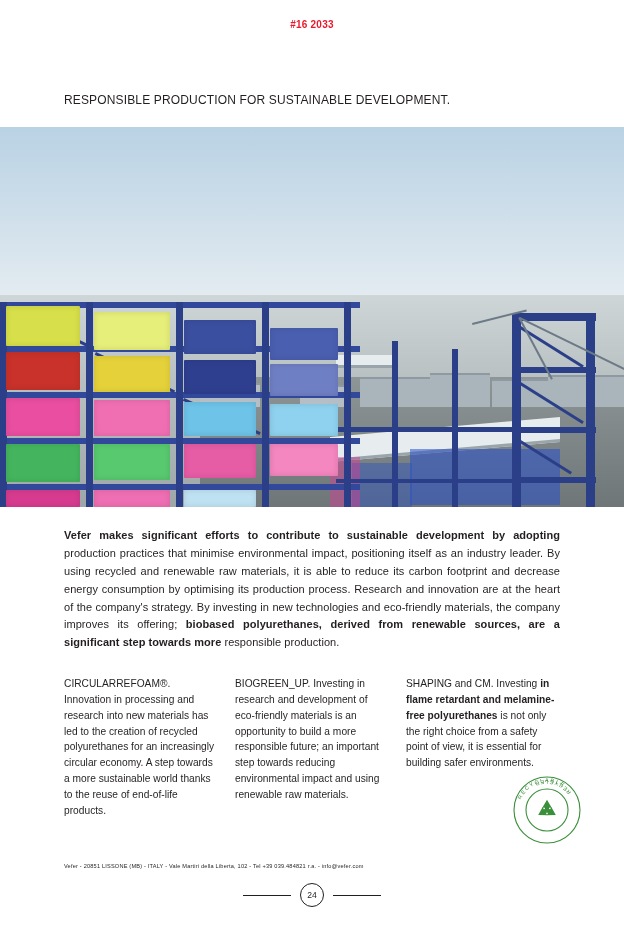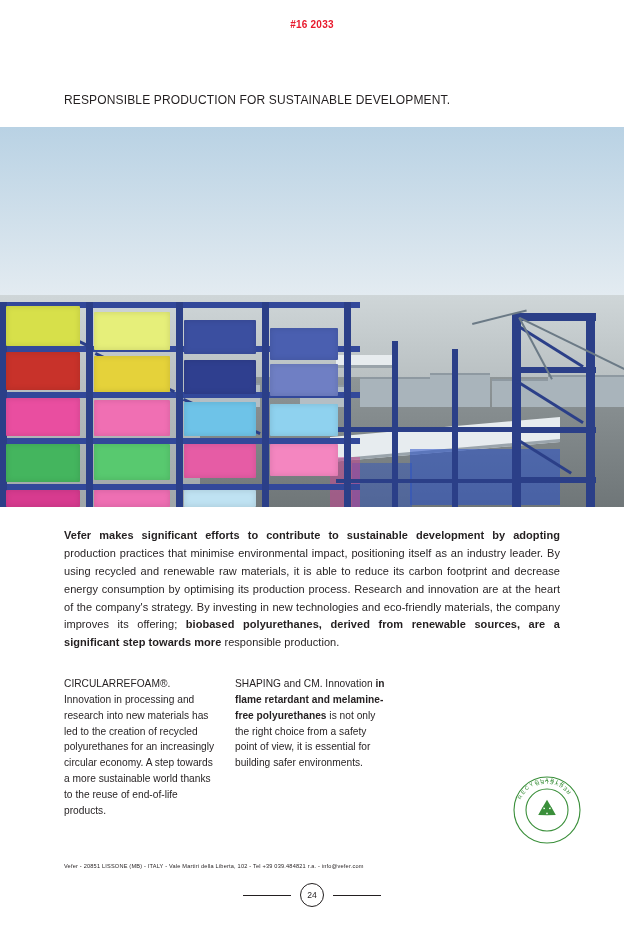--- a/index.html
+++ b/index.html
@@ -287,21 +287,24 @@
   </div>
 </div>
 
 <p class="lead"><b>Vefer makes significant efforts to contribute to sustainable development by adopting</b><span> production practices that minimise environmental impact, positioning itself as an industry leader. By using recycled and renewable raw materials, it is able to reduce its carbon footprint and decrease energy consumption by optimising its production process. Research and innovation are at the heart of the company's strategy. By investing in new technologies and eco-friendly materials, the company improves its offering; </span><b>biobased polyurethanes, derived from renewable sources, are a significant step towards more</b><span> responsible production.</span></p>
 
 <div class="columns">
   <div class="col">
     <span>CIRCULARREFOAM®.</span><span> Innovation in processing and research into new materials has led to the creation of recycled polyurethanes for an increasingly circular economy. A step towards a more sustainable world thanks to the reuse of end-of-life products.</span>
   </div>
   <div class="col">
-    <span>SHAPING and CM.</span><span> Innovation </span><b>in flame retardant and melamine-free polyurethanes</b><span> is not only the right choice from a safety point of view, it is essential for building safer environments.</span>
+    <span>BIOGREEN_UP.</span><span> Investing in research and development of eco-friendly materials is an opportunity to build a more responsible future; an important step towards reducing environmental impact and using renewable raw materials.</span>
+  </div>
+  <div class="col">
+    <span>SHAPING and CM.</span><span> Investing </span><b>in flame retardant and melamine-free polyurethanes</b><span> is not only the right choice from a safety point of view, it is essential for building safer environments.</span>
   </div>
 </div>
 
 <div class="stamp">
   <svg width="74" height="74" viewBox="0 0 74 74">
     <defs>
       <path id="circTop" d="M 37,37 m -28,0 a 28,28 0 1,1 56,0 a 28,28 0 1,1 -56,0"></path>
       <path id="circBot" d="M 37,37 m 30,0 a 30,30 0 1,0 -60,0 a 30,30 0 1,0 60,0"></path>
     </defs>
     <circle cx="37" cy="37" r="33" fill="none" stroke="#3a8f3a" stroke-width="1.1"></circle>

